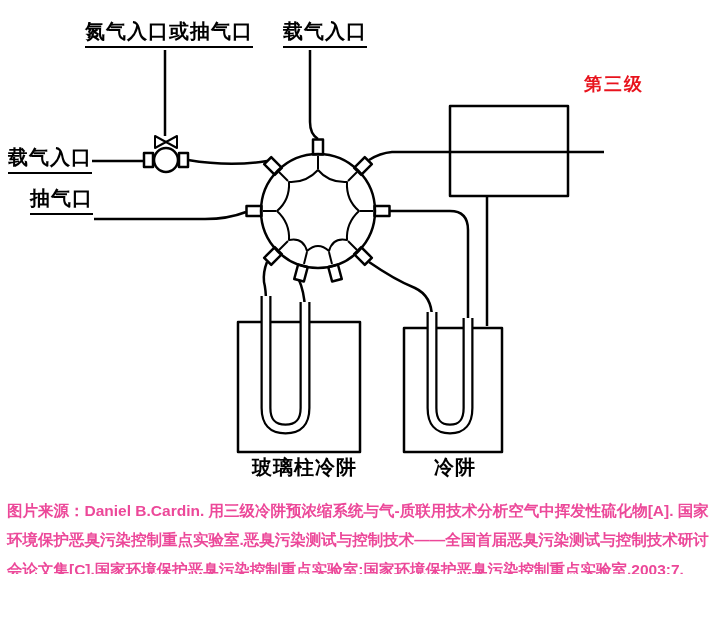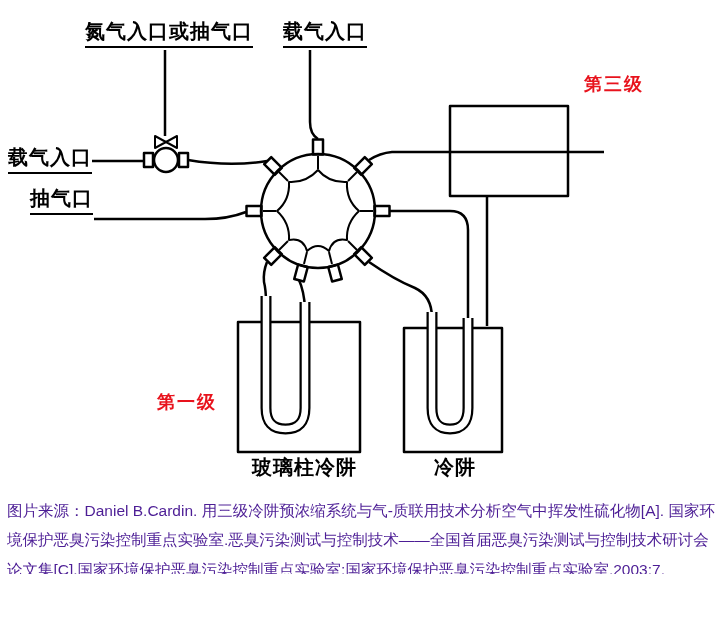--- a/index.html
+++ b/index.html
@@ -2,21 +2,21 @@
 <html><head>
 <meta charset="utf-8">
 <style>
   html,body{margin:0;padding:0;background:#fff;}
   body{font-family:"Liberation Sans","DejaVu Sans",sans-serif;}
   .stage{position:relative;width:726px;height:574px;background:#fff;overflow:hidden;}
   .lineart{position:absolute;left:0;top:0;}
   .lbl{position:absolute;font-weight:bold;font-size:20px;color:#000;letter-spacing:1px;white-space:nowrap;line-height:1.15;}
   .underline{border-bottom:2px solid #000;padding-bottom:3px;}
   .stage-lbl{position:absolute;font-weight:bold;font-size:18px;color:#e8131d;letter-spacing:2px;white-space:nowrap;}
-  .caption{position:absolute;left:7px;top:496px;width:712px;font-weight:normal;font-size:15.5px;line-height:1.9;color:#4c1d95;text-align:left;}
+  .caption{position:absolute;left:7px;top:496px;width:712px;font-weight:bold;font-size:15.5px;line-height:1.9;color:#ec4899;text-align:left;}
 </style>
 </head>
 <body>
 
 <div class="stage">
 
   <svg class="lineart" width="726" height="638" viewBox="0 0 726 638">
     <g fill="none" stroke="#000" stroke-width="2.5" stroke-linecap="butt" stroke-linejoin="round">
 
       <g>
@@ -96,21 +96,20 @@
   <div class="lbl underline" style="left:283px;top:20px">载气入口</div>
 
   <div class="lbl underline" style="left:8px;top:146px">载气入口</div>
 
   <div class="lbl underline" style="left:30px;top:187px">抽气口</div>
 
 
   <div class="stage-lbl" style="left:584px;top:72px">第三级</div>
 
 
-  <div class="stage-lbl" style="left:157px;top:390px">第一级</div>
 
 
   <div class="lbl" style="left:252px;top:456px">玻璃柱冷阱</div>
 
   <div class="lbl" style="left:434px;top:456px">冷阱</div>
 
   <div class="caption">图片来源：Daniel B.Cardin. 用三级冷阱预浓缩系统与气-质联用技术分析空气中挥发性硫化物[A]. 国家环境保护恶臭污染控制重点实验室.恶臭污染测试与控制技术——全国首届恶臭污染测试与控制技术研讨会论文集[C].国家环境保护恶臭污染控制重点实验室:国家环境保护恶臭污染控制重点实验室,2003:7.</div>
 
 </div>
 

